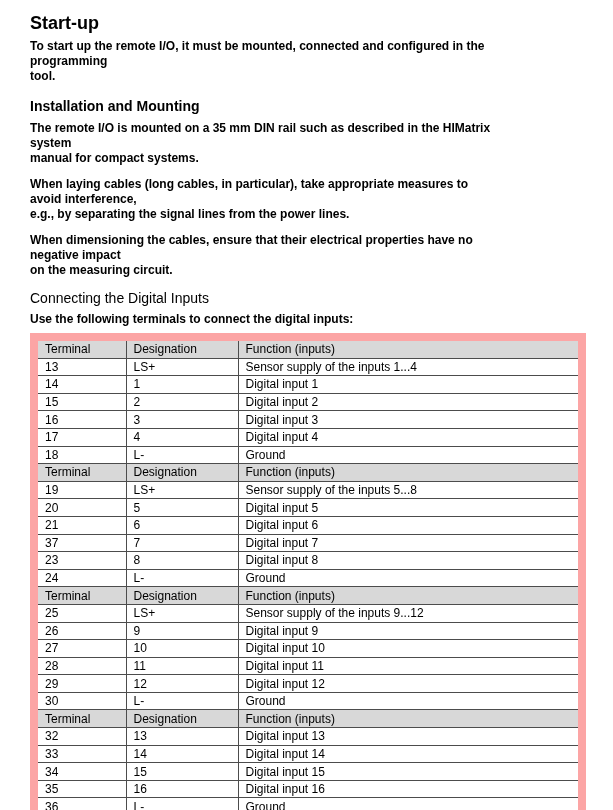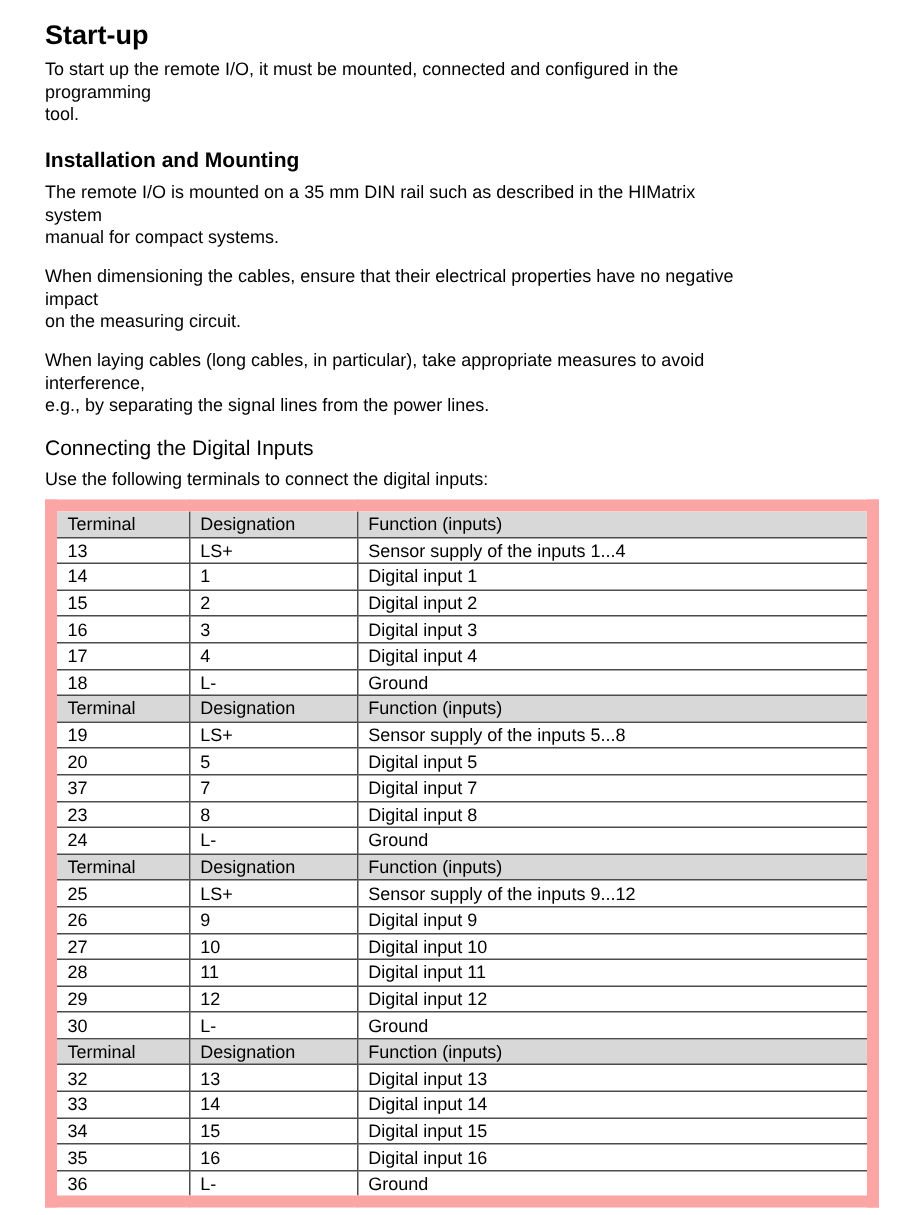--- a/index.html
+++ b/index.html
@@ -25,20 +25,21 @@
     font-weight: bold;
     line-height: 20px;
     margin: 0 0 6px 0;
   }
   p.body-text {
     font-size: 12px;
     line-height: 15px;
     margin: 0 0 11px 0;
     white-space: pre-line;
     max-width: 550px;
+    font-weight: bold;
   }
   .section-heading {
     font-size: 14px;
     font-weight: bold;
     line-height: 16px;
     margin: 14px 0 7px 0;
   }
   .sub-heading {
     font-size: 14px;
     font-weight: normal;
@@ -77,25 +78,25 @@
   <h1 class="doc-title">Start-up</h1>
 
   <p class="body-text">To start up the remote I/O, it must be mounted, connected and configured in the programming
 tool.</p>
 
   <h2 class="section-heading">Installation and Mounting</h2>
 
   <p class="body-text">The remote I/O is mounted on a 35 mm DIN rail such as described in the HIMatrix system
 manual for compact systems.</p>
 
+  <p class="body-text">When laying cables (long cables, in particular), take appropriate measures to avoid interference,
+e.g., by separating the signal lines from the power lines.</p>
+
   <p class="body-text">When dimensioning the cables, ensure that their electrical properties have no negative impact
 on the measuring circuit.</p>
-
-  <p class="body-text">When laying cables (long cables, in particular), take appropriate measures to avoid interference,
-e.g., by separating the signal lines from the power lines.</p>
 
   <h3 class="sub-heading">Connecting the Digital Inputs</h3>
 
   <p class="body-text table-intro">Use the following terminals to connect the digital inputs:</p>
 
   <table class="terminal-table">
     <colgroup>
       <col style="width:92px">
       <col style="width:112px">
       <col style="width:344px">
@@ -145,20 +146,25 @@
           <td>19</td>
           <td>LS+</td>
           <td>Sensor supply of the inputs 5...8</td>
         </tr>
         <tr>
           <td>20</td>
           <td>5</td>
           <td>Digital input 5</td>
         </tr>
         <tr>
+          <td>21</td>
+          <td>6</td>
+          <td>Digital input 6</td>
+        </tr>
+        <tr>
           <td>37</td>
           <td>7</td>
           <td>Digital input 7</td>
         </tr>
         <tr>
           <td>23</td>
           <td>8</td>
           <td>Digital input 8</td>
         </tr>
         <tr>

